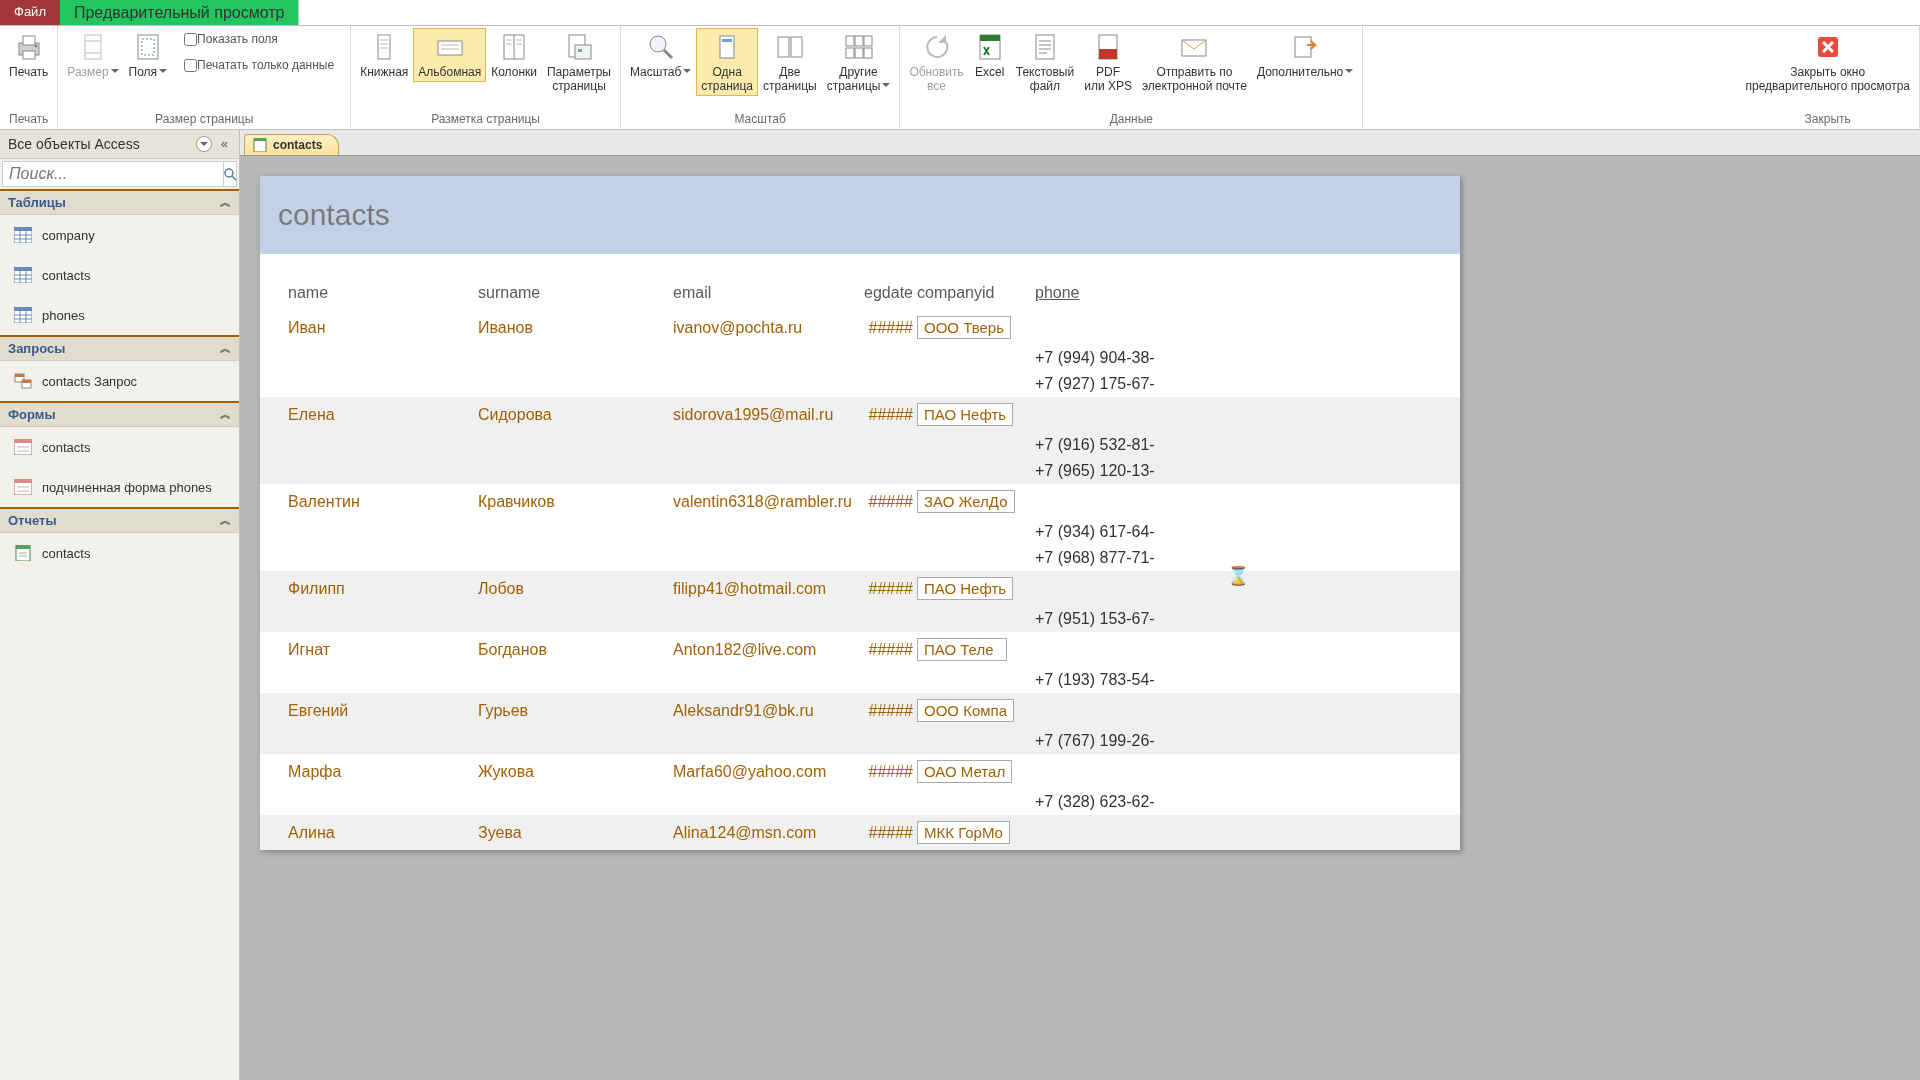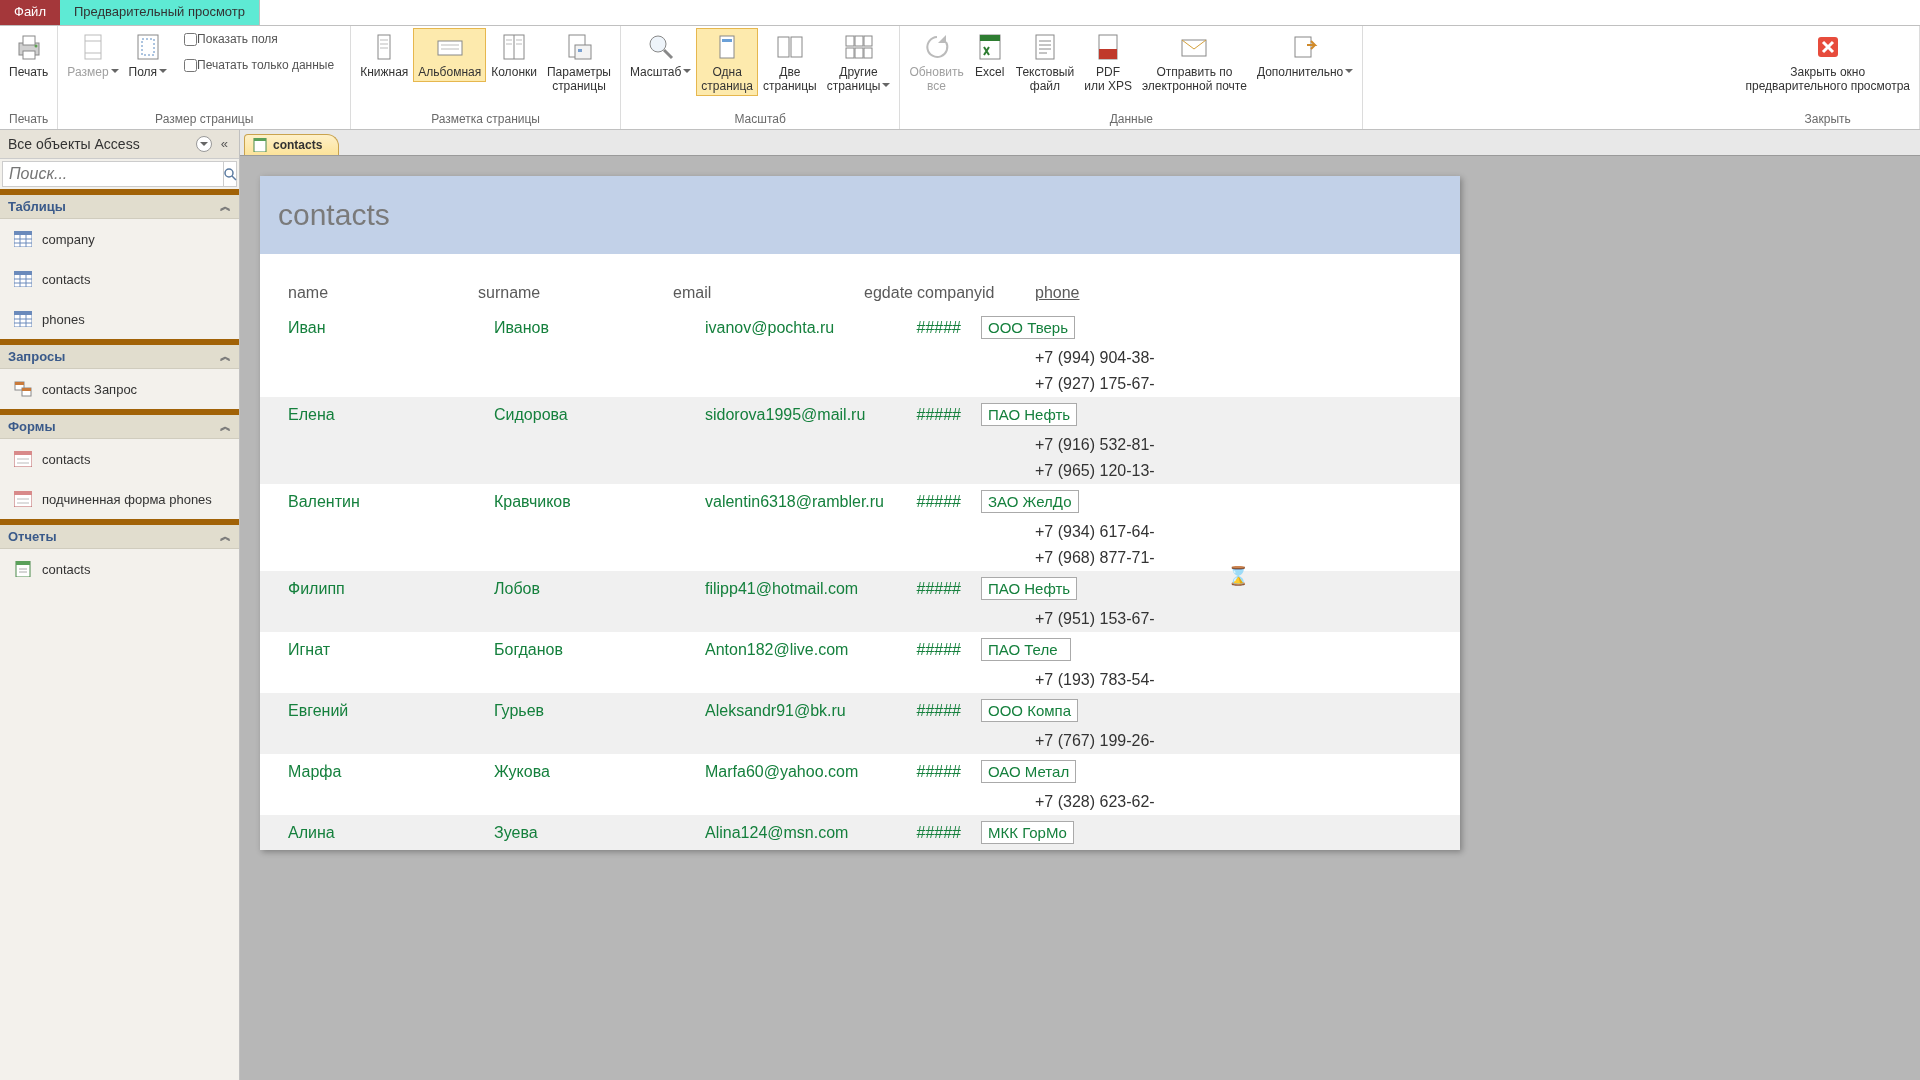--- a/index.html
+++ b/index.html
@@ -1,21 +1,21 @@
 <!DOCTYPE html>
 <html><head>
 <meta charset="utf-8">
 <style>
 * { margin: 0; padding: 0; box-sizing: border-box; font-family: "Segoe UI", Tahoma, sans-serif; }
 body { background: #fff; font-size: 13px; color: #333; overflow: hidden; width: 1920px; height: 1080px; }
 
 
 .tab-row { display: flex; height: 26px; border-bottom: 1px solid #c0c0c0; background: #fff; }
 .tab-file { background: #a4373a; color: #fff; padding: 4px 14px; font-size: 13px; cursor: pointer; }
-.tab-preview { background: #5eead4; padding: 4px 14px; font-size: 13px; border-right: 1px solid #c0c0c0; cursor: pointer; }
+.tab-preview { background: #22c55e; padding: 4px 14px; font-size: 16px; border-right: 1px solid #c0c0c0; cursor: pointer; }
 
 
 .ribbon { display: flex; height: 104px; background: #fff; border-bottom: 1px solid #c0c0c0; }
 .ribbon-group { display: flex; flex-direction: column; border-right: 1px solid #dcdcdc; padding: 2px 4px 0 4px; }
 .ribbon-group-body { display: flex; flex: 1; align-items: flex-start; }
 .ribbon-group-label { text-align: center; font-size: 12px; color: #6a6a6a; padding: 2px 0 3px 0; }
 .rbtn { display: flex; flex-direction: column; align-items: center; justify-content: flex-start; padding: 2px 4px; cursor: pointer; border: 1px solid transparent; text-align: center; min-width: 42px; }
 .rbtn.active { background: #fdeaad; border: 1px solid #e6b74e; }
 .rbtn.disabled { color: #a0a0a0; cursor: default; }
 .rbtn .icn { width: 32px; height: 32px; display: flex; align-items: center; justify-content: center; margin-bottom: 2px; }
@@ -29,42 +29,42 @@
 .main { display: flex; height: calc(100% - 130px); }
 .navpane { width: 240px; border-right: 1px solid #c0c0c0; background: #f3f1ec; display: flex; flex-direction: column; }
 .nav-header { display: flex; align-items: center; justify-content: space-between; padding: 6px 8px; background: #e7e3d9; border-bottom: 1px solid #ccc; }
 .nav-header-title { font-size: 14px; color: #333; }
 .nav-header-icons { display: flex; gap: 6px; }
 .nav-circle { width: 16px; height: 16px; border-radius: 50%; border: 1px solid #999; display: flex; align-items: center; justify-content: center; cursor: pointer; background: #fff; }
 .nav-chev { font-size: 13px; color: #555; cursor: pointer; padding: 0 3px; }
 .nav-search { display: flex; border: 1px solid #ccc; margin: 2px; background: #fff; }
 .nav-search input { flex: 1; border: none; padding: 3px 6px; font-size: 16px; font-style: italic; outline: none; }
 .nav-search-btn { width: 22px; display: flex; align-items: center; justify-content: center; border-left: 1px solid #ccc; cursor: pointer; color: #5a7aa0; }
-.nav-section { background: #e1ddce; padding: 4px 8px; font-size: 13px; font-weight: 600; color: #3a5a8a; display: flex; justify-content: space-between; border-top: 6px solid #a16207; border-bottom: 1px solid #d0ccbe; cursor: pointer; }
+.nav-section { background: #e1ddce; padding: 4px 8px; font-size: 13px; font-weight: 600; color: #3a5a8a; display: flex; justify-content: space-between; border-top: 2px solid #a16207; border-bottom: 1px solid #d0ccbe; cursor: pointer; }
 .nav-section .collapse { font-size: 11px; color: #777; }
 .nav-item { display: flex; align-items: center; gap: 10px; padding: 12px 14px; cursor: pointer; font-size: 13px; }
 .obj-icn { width: 18px; height: 16px; flex-shrink: 0; }
 
 
 .doc-area { flex: 1; background: #b7b7b7; display: flex; flex-direction: column; }
 .doc-tabs { height: 26px; background: #e8e8e8; display: flex; align-items: flex-end; padding-left: 4px; border-bottom: 1px solid #9a9a9a; }
 .doc-tab { background: linear-gradient(#fef0c8,#fce39a); border: 1px solid #c9a34e; border-bottom: none; border-radius: 4px 12px 0 0; padding: 3px 16px 3px 8px; display: flex; align-items: center; gap: 6px; font-size: 12px; font-weight: bold; cursor: pointer; }
 .doc-tab .tab-icn { width: 14px; height: 14px; }
 .preview-surface { flex: 1; overflow: auto; padding: 20px; }
 .page { background: #fff; box-shadow: 2px 2px 6px rgba(0,0,0,0.3); width: 1200px; padding: 0; }
 .report-header { background: #c2d1e8; padding: 22px 18px; }
 .report-title { font-size: 30px; color: #7a7a7a; font-weight: 400; }
 .report-cols { display: flex; padding: 14px 18px 8px 28px; color: #5a5a5a; font-size: 16px; margin-top: 16px; }
 .c-name { width: 190px; }
 .c-surname { width: 195px; }
 .c-email { width: 190px; }
 .c-reg { width: 50px; text-align: right; }
 .c-comp { width: 122px; padding-left: 4px; }
 .c-phone { flex: 1; text-decoration: underline; }
-.row { display: flex; align-items: center; padding: 6px 18px 6px 28px; font-size: 16px; color: #15803d; gap: 16px; }
+.row { display: flex; align-items: center; padding: 6px 18px 6px 28px; font-size: 16px; color: #a16207; }
 .row.alt { background: #f0f0f0; }
 .row .c-comp { }
 .row .compbox { border: 1px solid #aaa; padding: 2px 6px; display: inline-block; min-width: 90px; background: #fff; font-size: 15px; }
 .row .c-reg { font-family: inherit; }
 .phone-row { display: flex; padding: 4px 18px 4px 28px; font-size: 16px; }
 .phone-row .spacer { width: 747px; }
 .phone-row .pval { }
 
 
 .hourglass { position: absolute; left: 1227px; top: 565px; font-size: 18px; color: #333; pointer-events: none; }

